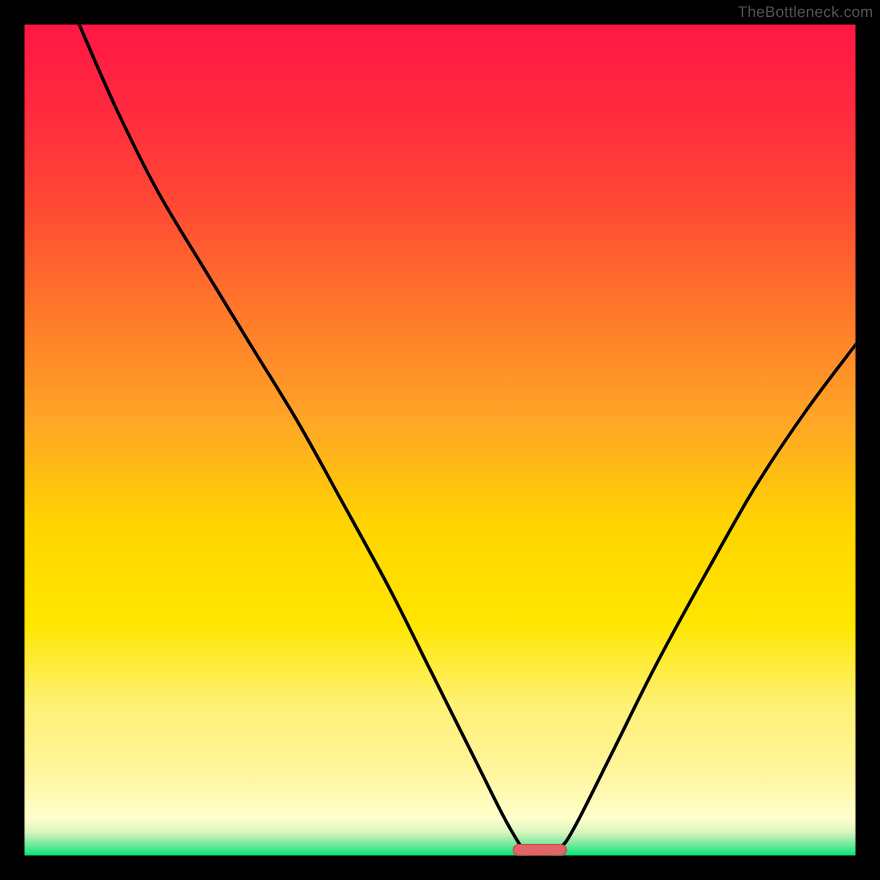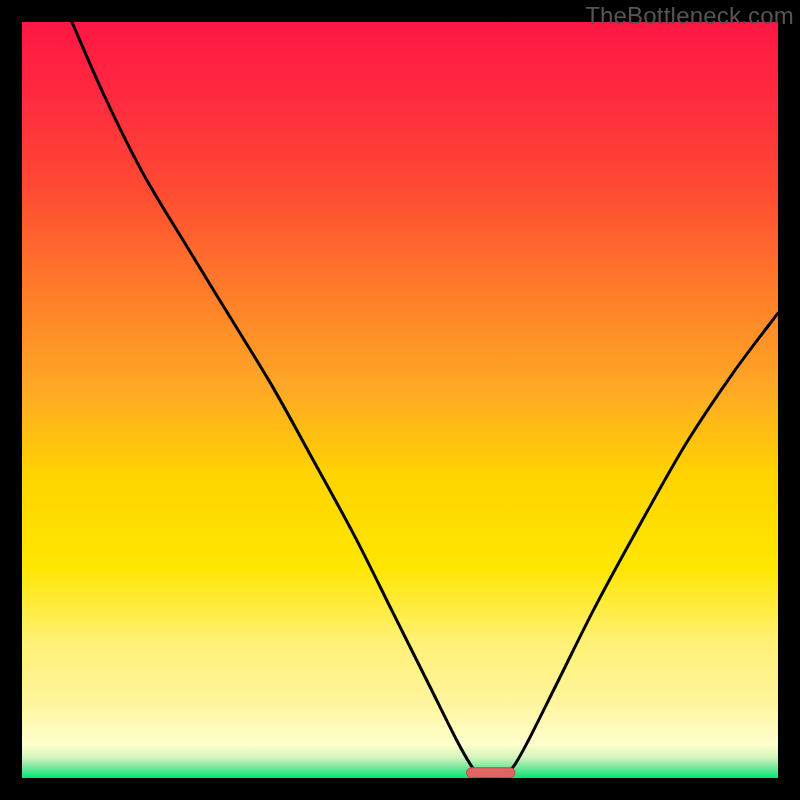--- a/index.html
+++ b/index.html
@@ -31,21 +31,21 @@
     top: 0;
     width: 756px;
     height: 756px;
     display: block;
   }
   .watermark {
     position: absolute;
     top: 2px;
     right: 6px;
     color: #555;
-    font-size: 24px;
+    font-size: 14px;
     font-weight: 500;
     letter-spacing: 0.2px;
     user-select: none;
   }
 </style>
 </head>
 <body>
 
 <div class="frame">
 

